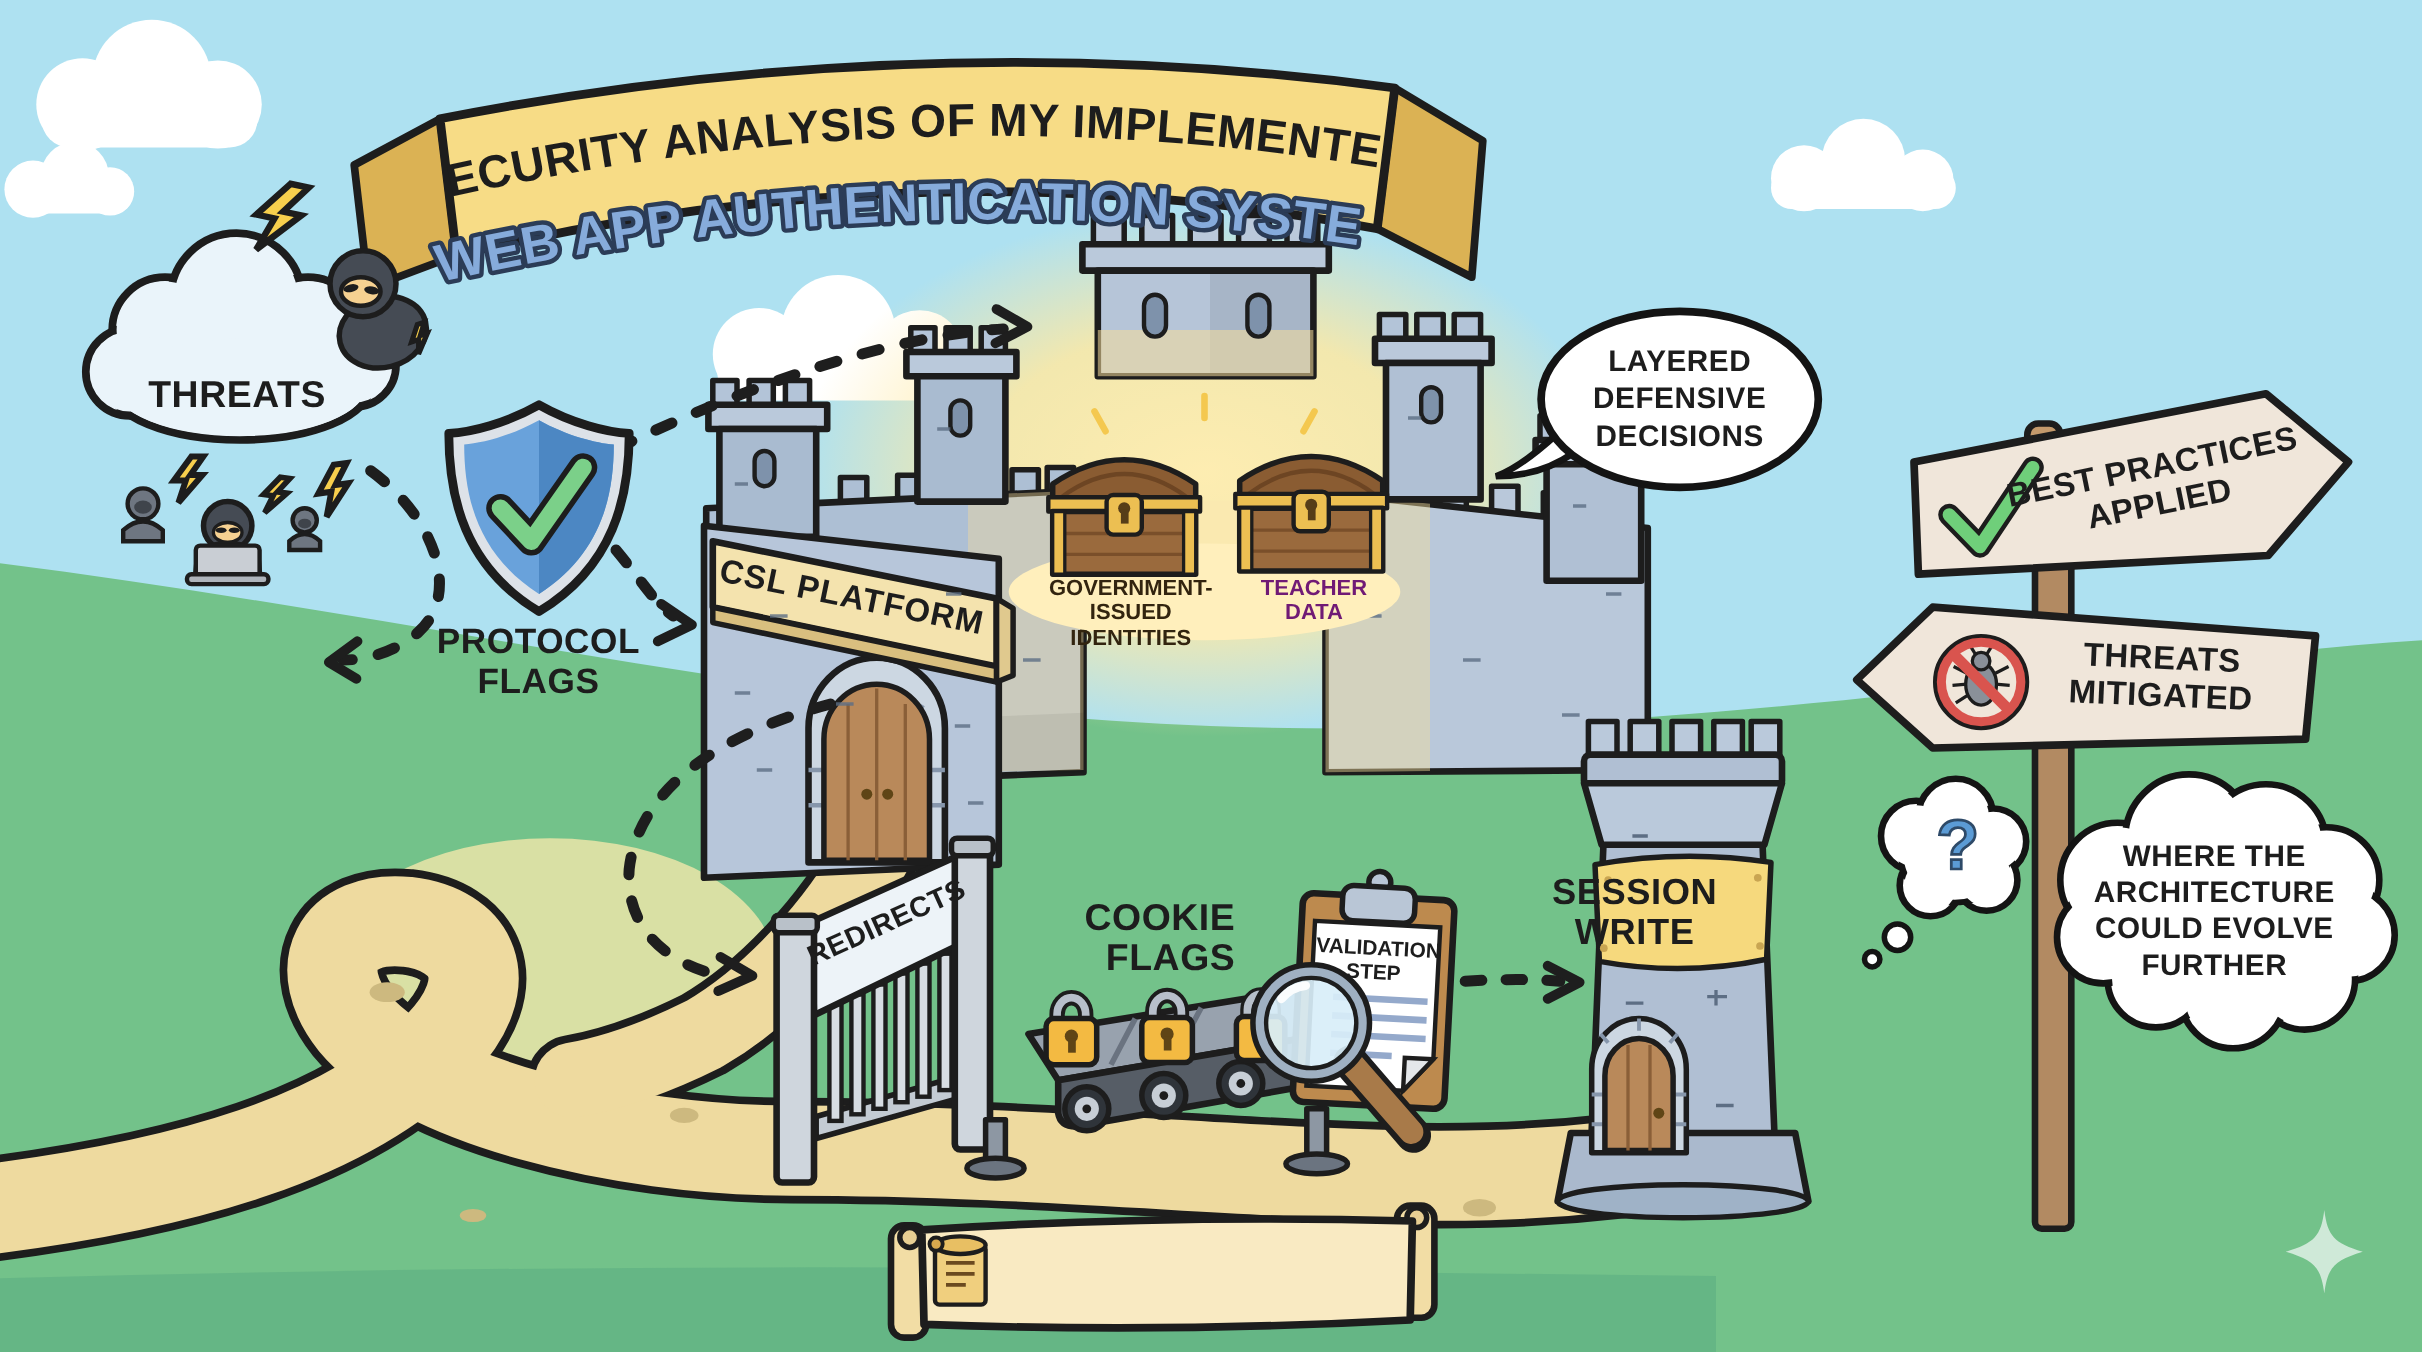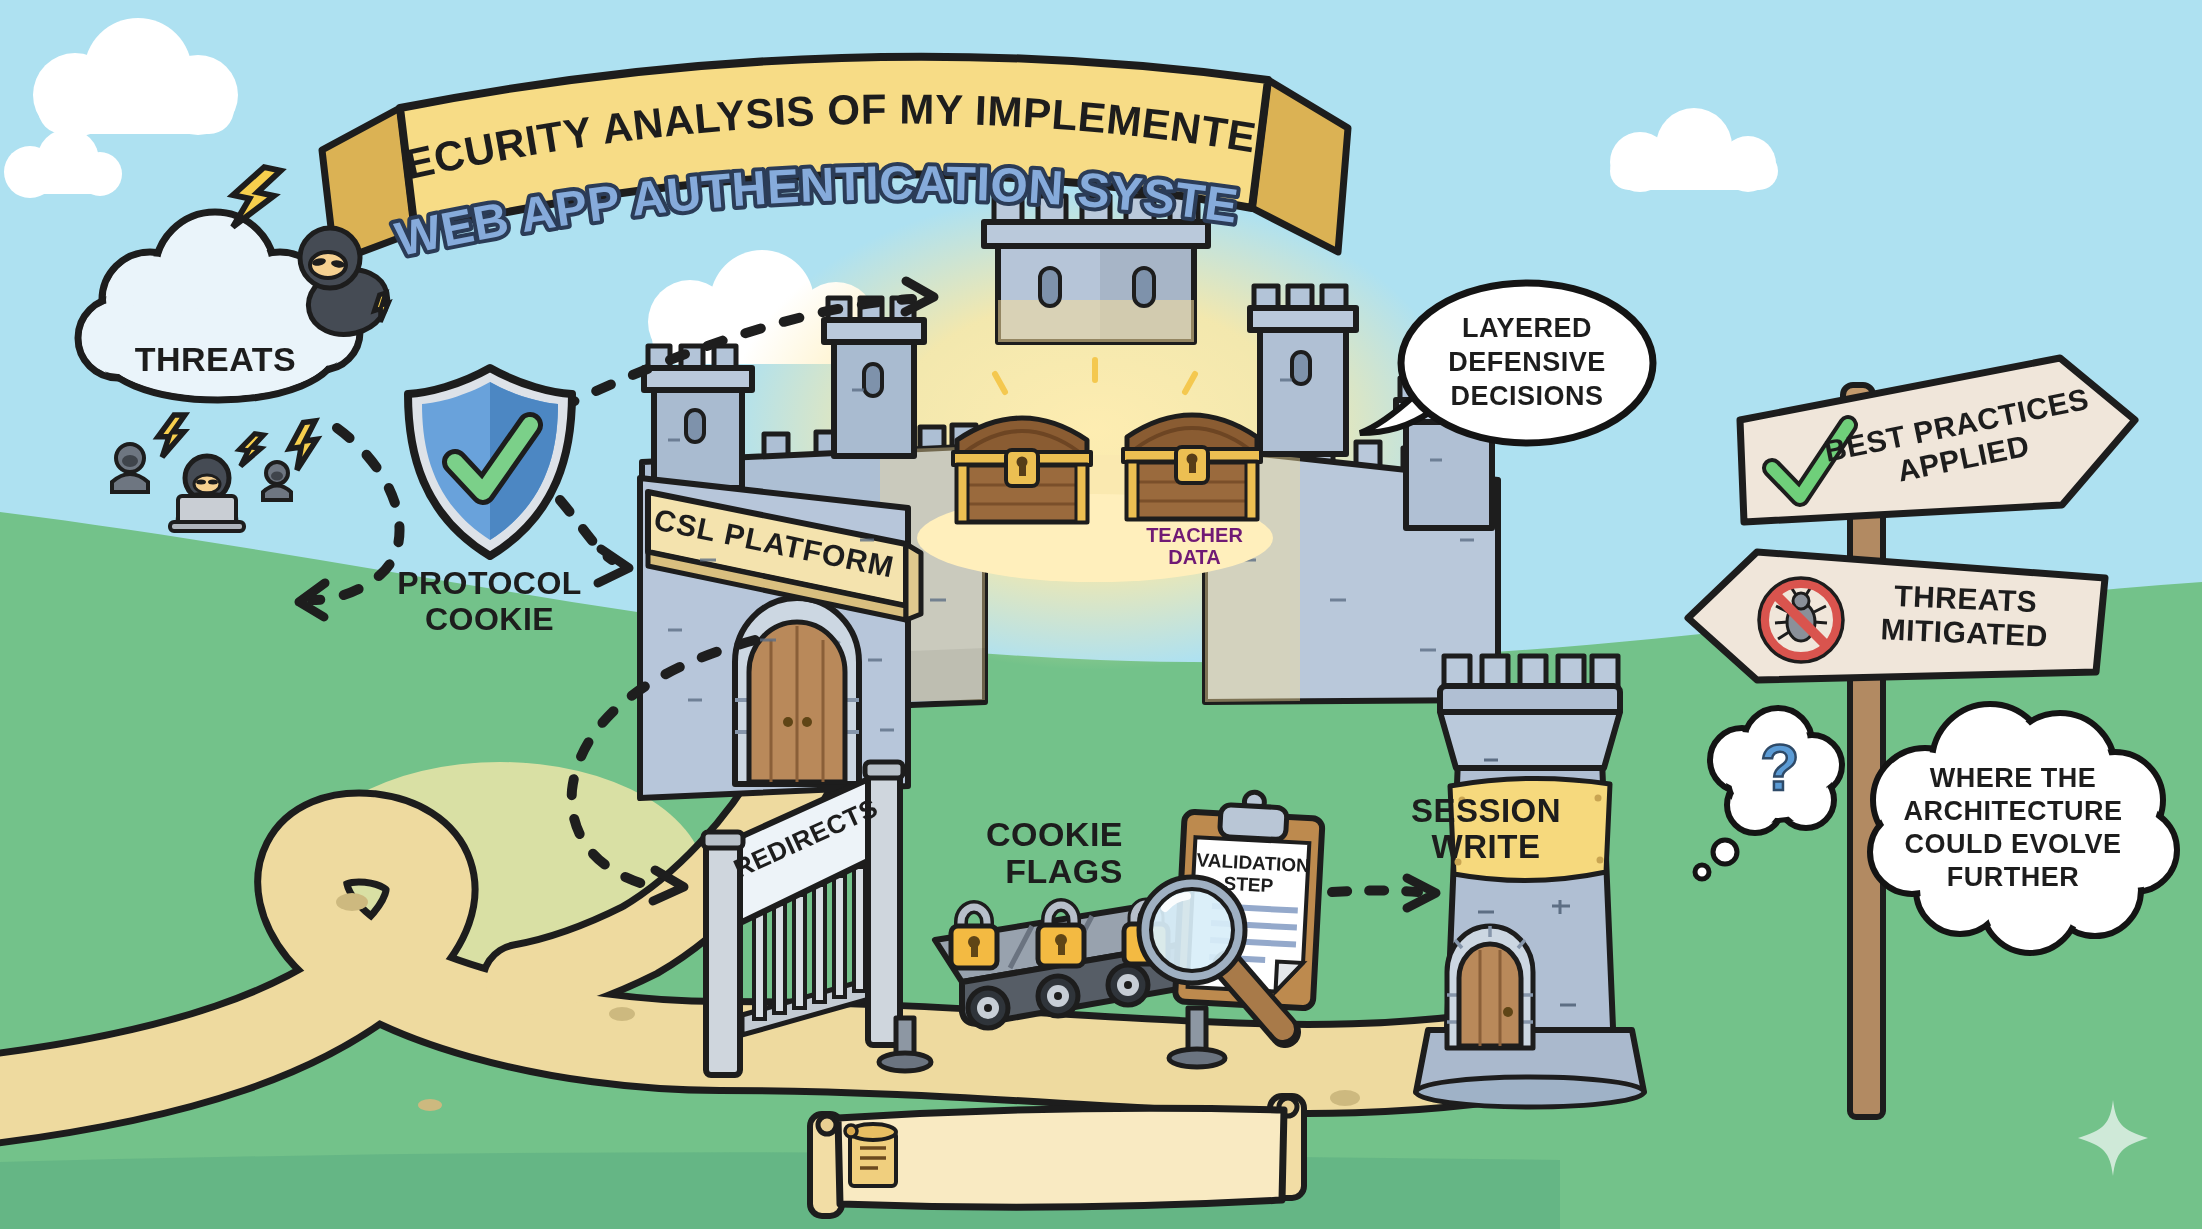--- a/index.html
+++ b/index.html
@@ -475,24 +475,26 @@
       <path d="M860,1148 h26 M860,1158 h26 M860,1168 h18" stroke="#6b4a1f" stroke-width="3.5" fill="none"></path>
     </g>
   </g>
 
   <path d="M2113,1100 C2116,1124 2122,1130 2148,1138 C2122,1146 2116,1152 2113,1176 C2110,1152 2104,1146 2078,1138 C2104,1130 2110,1124 2113,1100 Z" fill="#cfe9d8"></path>
 </svg>
 
 <div class="lbl" style="left:118px;top:340px;width:195px;font-size:34px;">THREATS</div>
 
 <div class="lbl" style="left:372px;top:566px;width:235px;font-size:32px;">PROTOCOL
-COOKIE</div>
+FLAGS</div>
 
 <div class="lbl" style="left:655px;top:502px;width:250px;font-size:30px;transform:rotate(11.5deg);transform-origin:left top;letter-spacing:1px;">CSL PLATFORM</div>
 
+<div class="lbl" style="left:928px;top:524px;width:200px;font-size:20px;color:#32240f;letter-spacing:0;">GOVERNMENT-ISSUED
+IDENTITIES</div>
 
 <div class="lbl" style="left:1132px;top:524px;width:125px;font-size:20px;color:#701a75;letter-spacing:0;">TEACHER
 DATA</div>
 
 <div class="lbl" style="left:1407px;top:312px;width:240px;font-size:27px;line-height:1.25;">LAYERED
 DEFENSIVE
 DECISIONS</div>
 
 <div class="lbl" style="left:1820px;top:408px;width:280px;font-size:30px;transform:rotate(-11.5deg);">BEST PRACTICES
 APPLIED</div>

